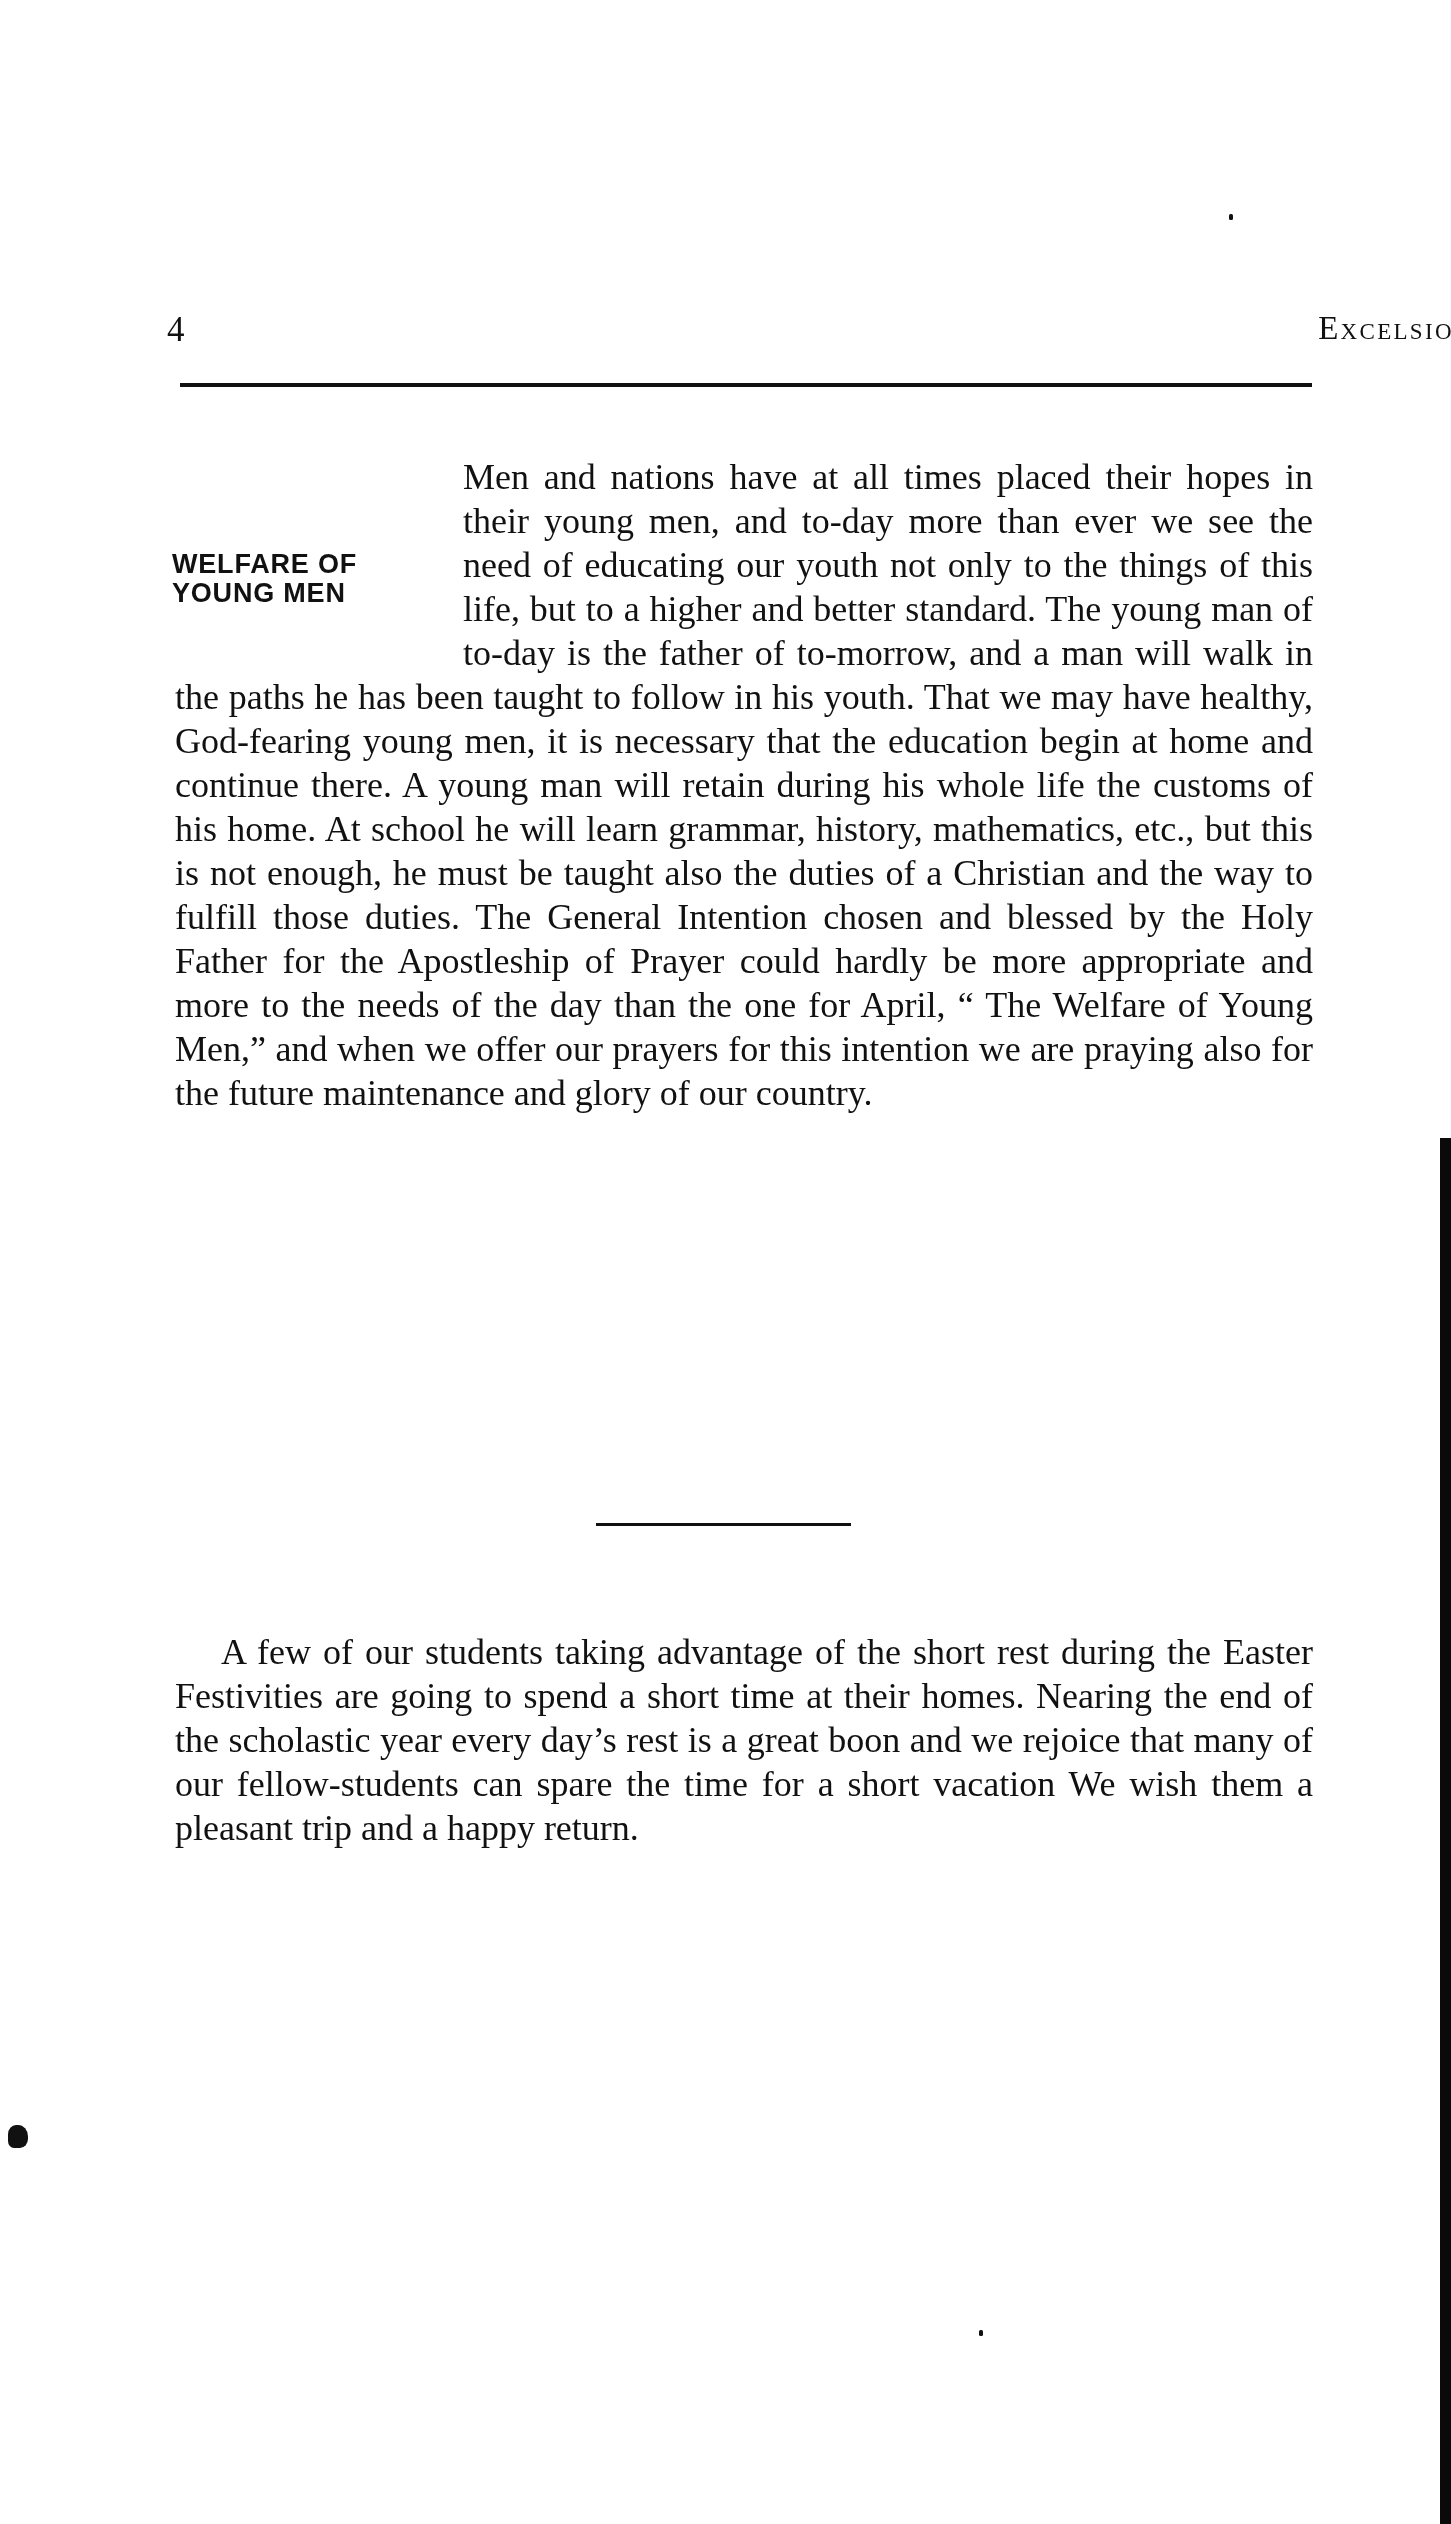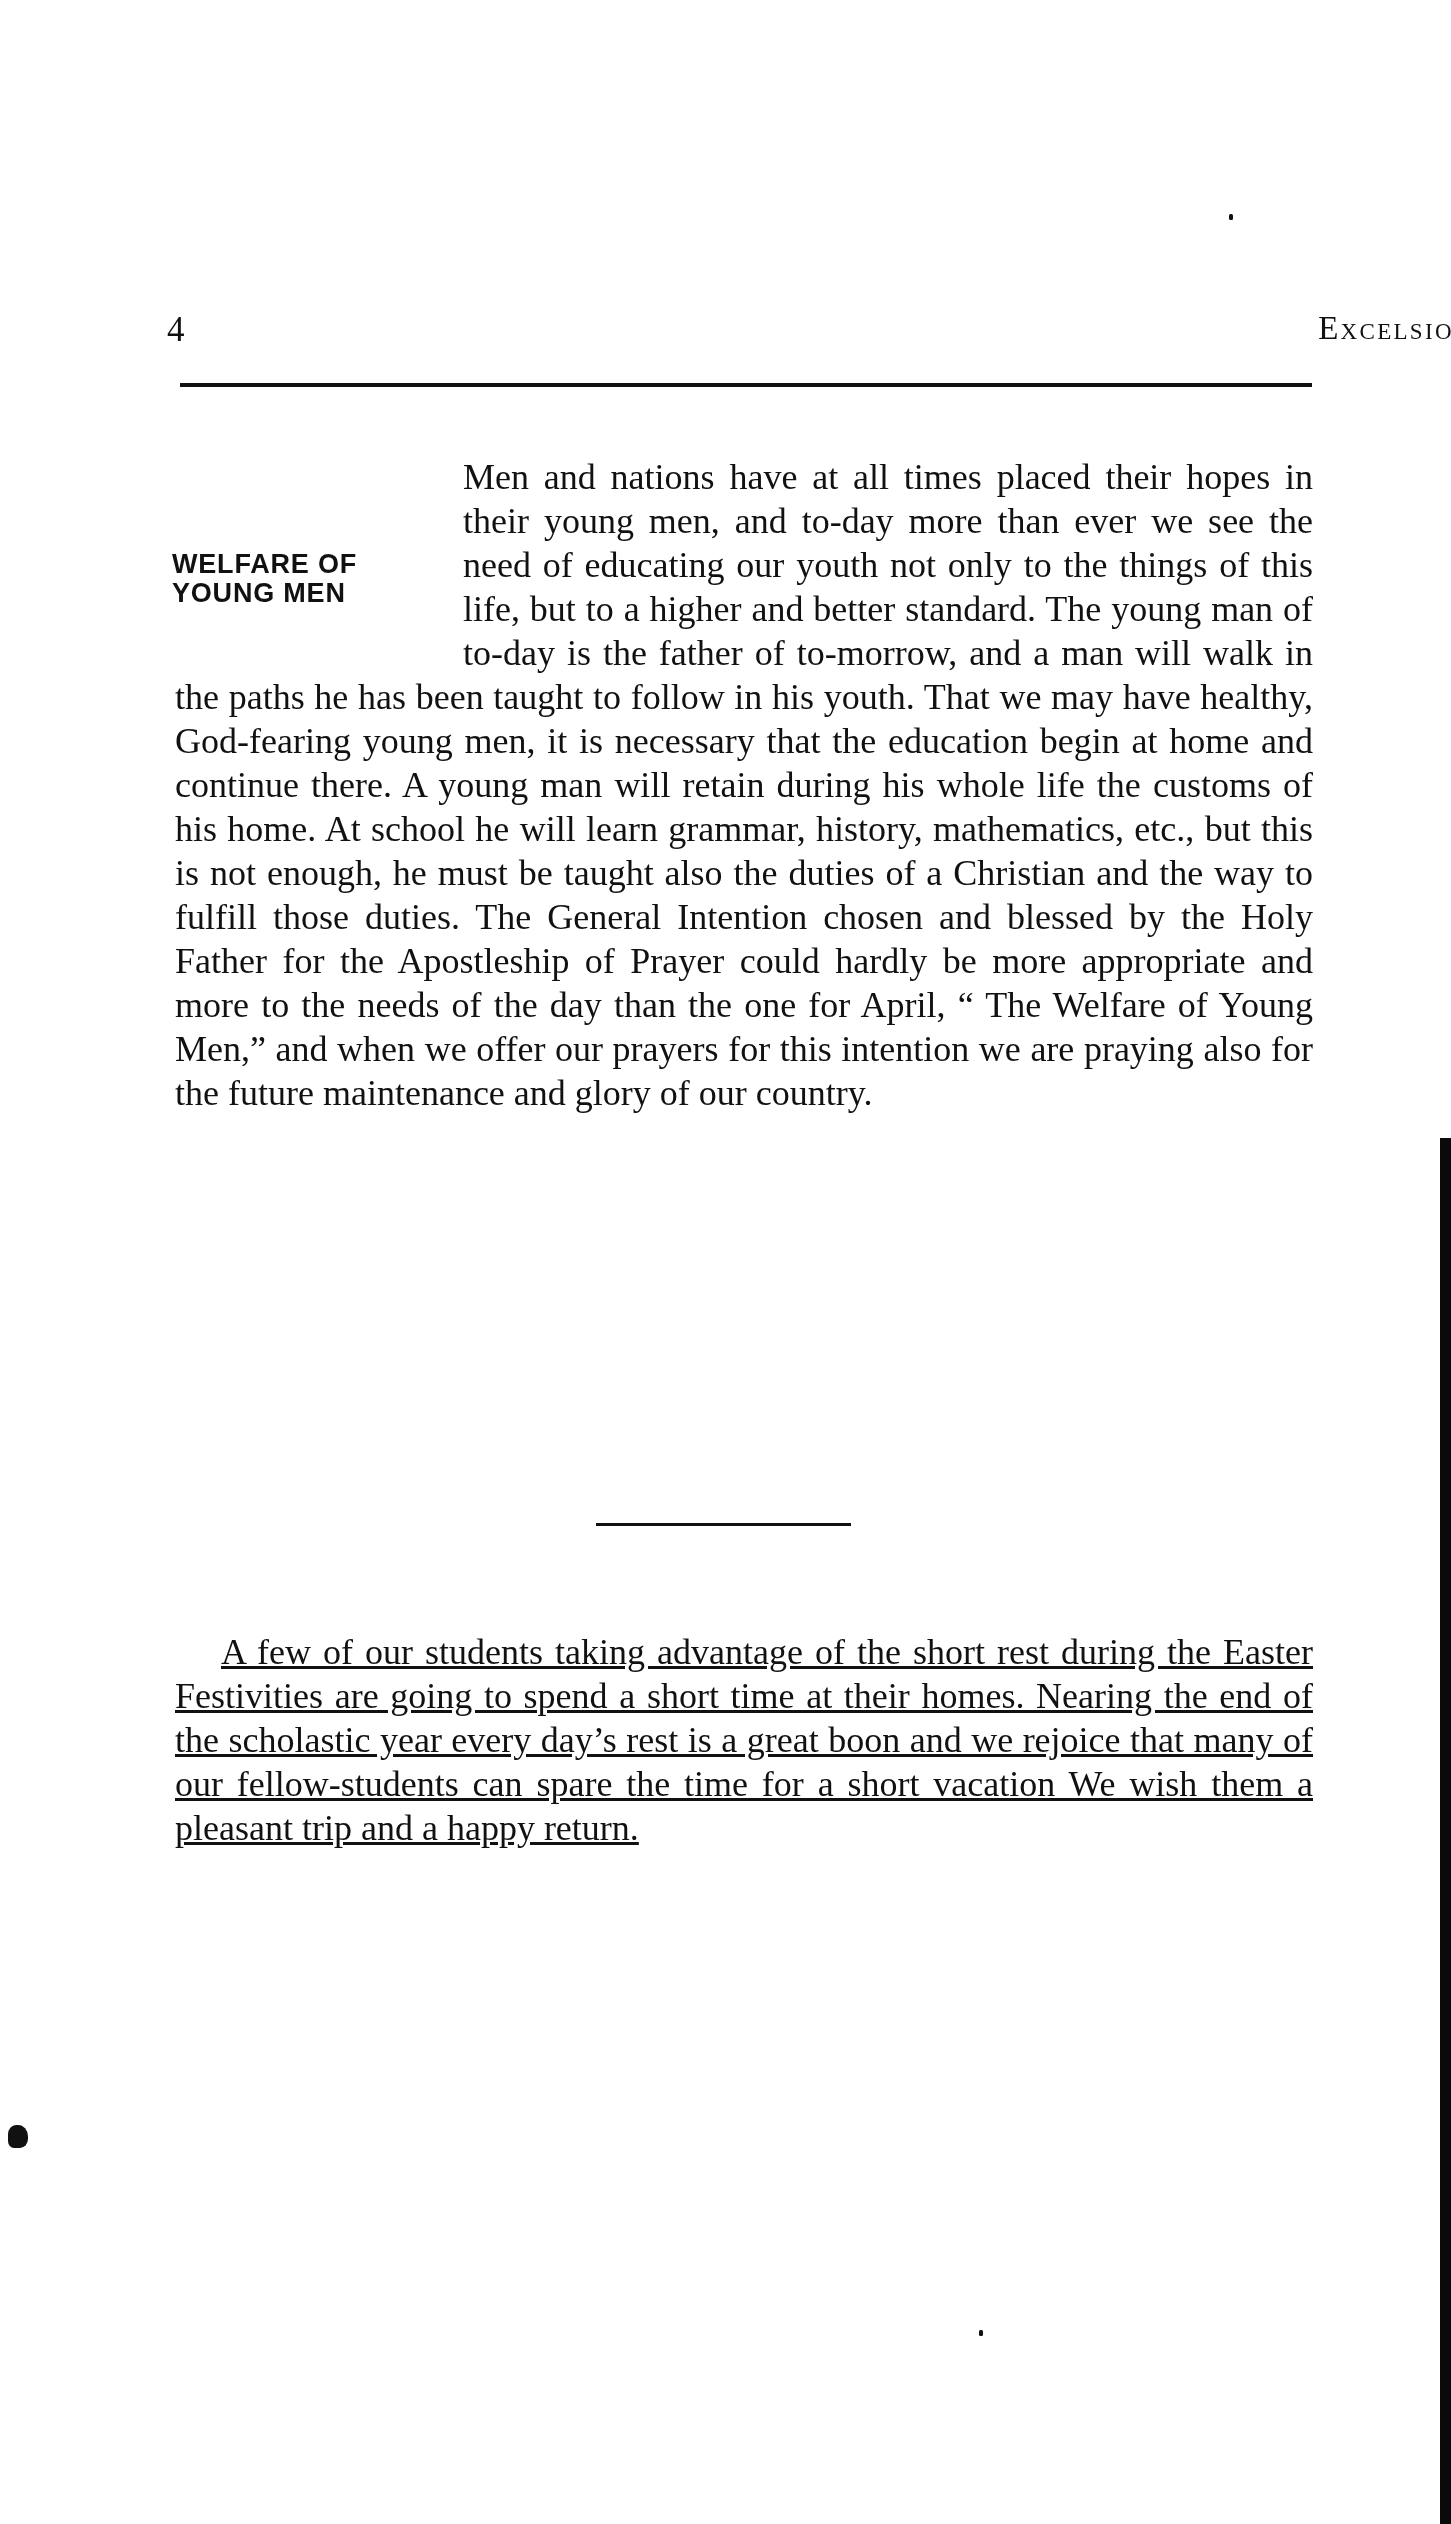--- a/index.html
+++ b/index.html
@@ -8,21 +8,21 @@
   .pagenum{position:absolute;left:167px;top:310px;font-size:35px;}
   .running-head{position:absolute;left:0;width:1452px;top:310px;text-align:right;
        font-size:33px;font-variant:small-caps;letter-spacing:2.3px;padding-left:30px;}
   .rule{position:absolute;left:180px;width:1132px;top:383px;height:3.8px;background:#111;}
   .sidenote{position:absolute;left:172px;top:502px;font-family:"Liberation Sans","DejaVu Sans",sans-serif;
        font-weight:bold;font-size:27px;line-height:29px;letter-spacing:0.8px;margin-top:48px;}
   .para{position:absolute;font-size:36px;line-height:44px;text-align:justify;}
   .para1{left:175px;top:455px;width:1138px;}
   .para1 .indent-block{float:left;width:288px;height:199px;}
   .sep{position:absolute;left:596px;width:255px;top:1523px;height:3px;background:#111;}
-  .para2{left:175px;top:1630px;width:1138px;text-indent:46px;text-decoration:underline;}
+  .para2{left:175px;top:1630px;width:1138px;text-indent:46px;}
   .edge{position:absolute;left:1440px;top:1138px;width:12px;height:1387px;background:#0a0a0a;}
   .speck{position:absolute;width:3.8px;height:6px;background:#111;border-radius:1.5px;}
   .blob{position:absolute;left:7.6px;top:2125px;width:20px;height:23px;background:#111;border-radius:40% 50% 40% 30%;}
 </style>
 </head>
 <body>
 
 <div class="pagenum">4</div>
 <div class="running-head">Excelsior.</div>
 <div class="rule"></div>

